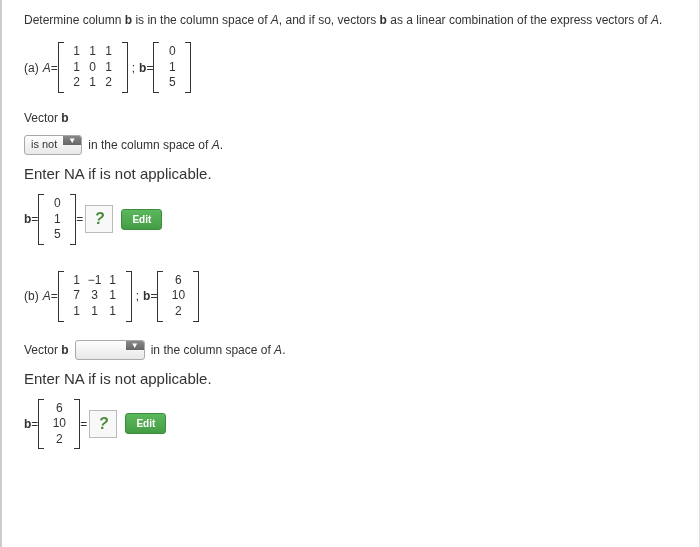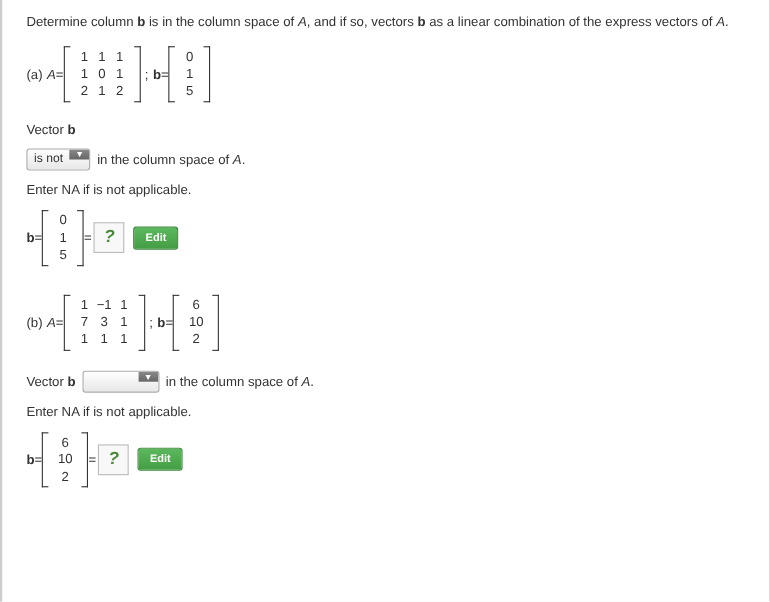--- a/index.html
+++ b/index.html
@@ -96,21 +96,21 @@
   .dropdown-arrow {
     width: 18px;
     background: linear-gradient(#888, #666);
     display: flex;
     align-items: center;
     justify-content: center;
     color: #fff;
     font-size: 8px;
   }
   .note {
-    font-size: 12px;
+    font-size: 15px;
     margin: 10px 0 12px 0;
   }
   .expr-row {
     display: flex;
     align-items: center;
     margin-bottom: 26px;
     font-size: 12px;
   }
   .eq-input-box {
     width: 28px;

